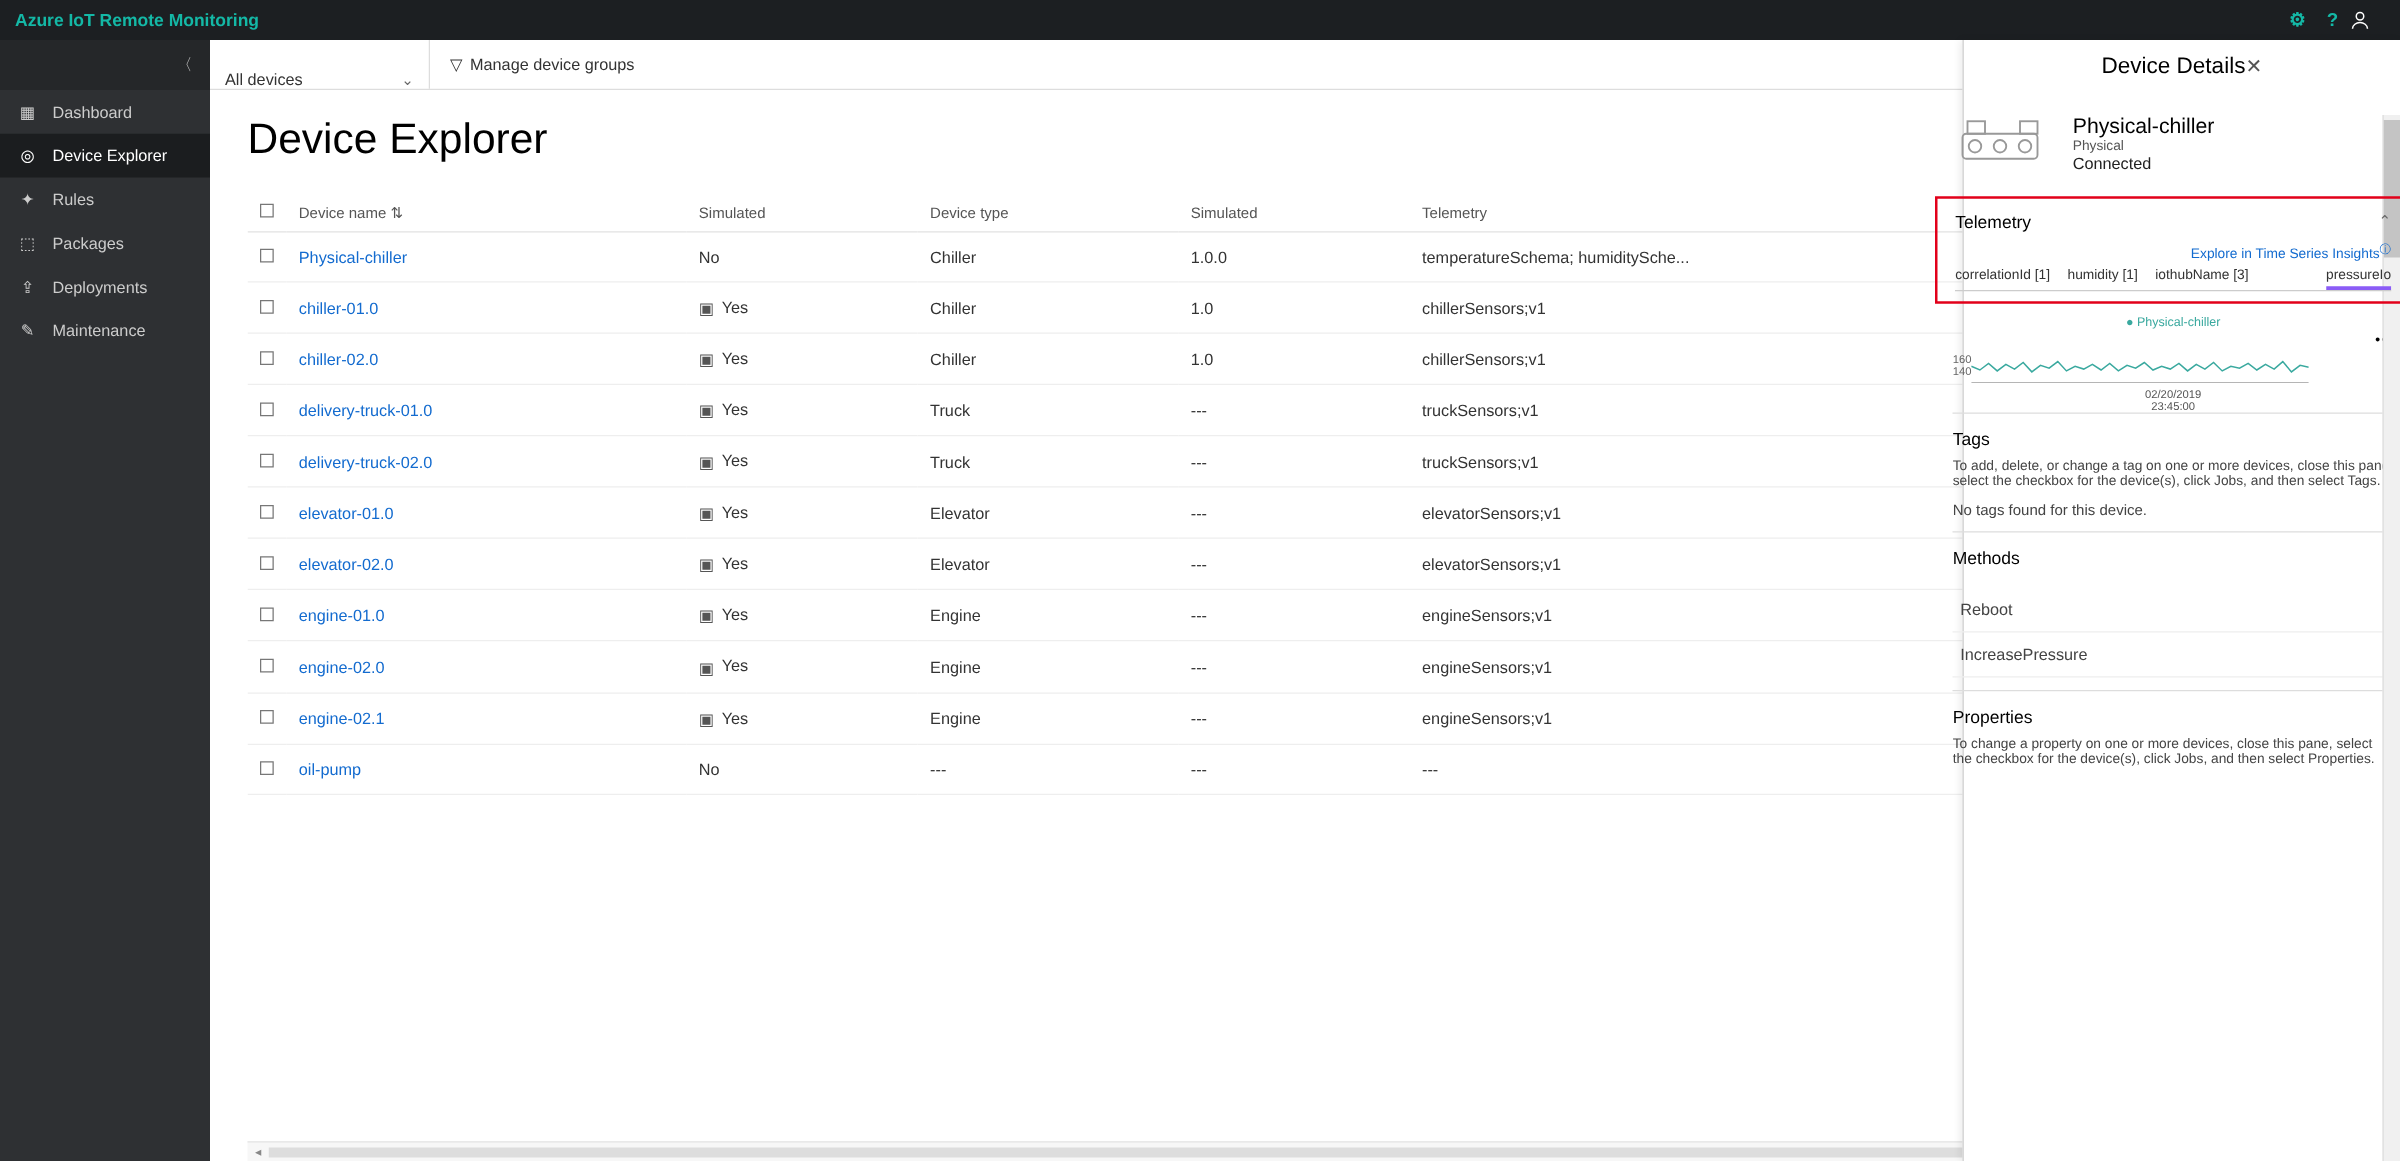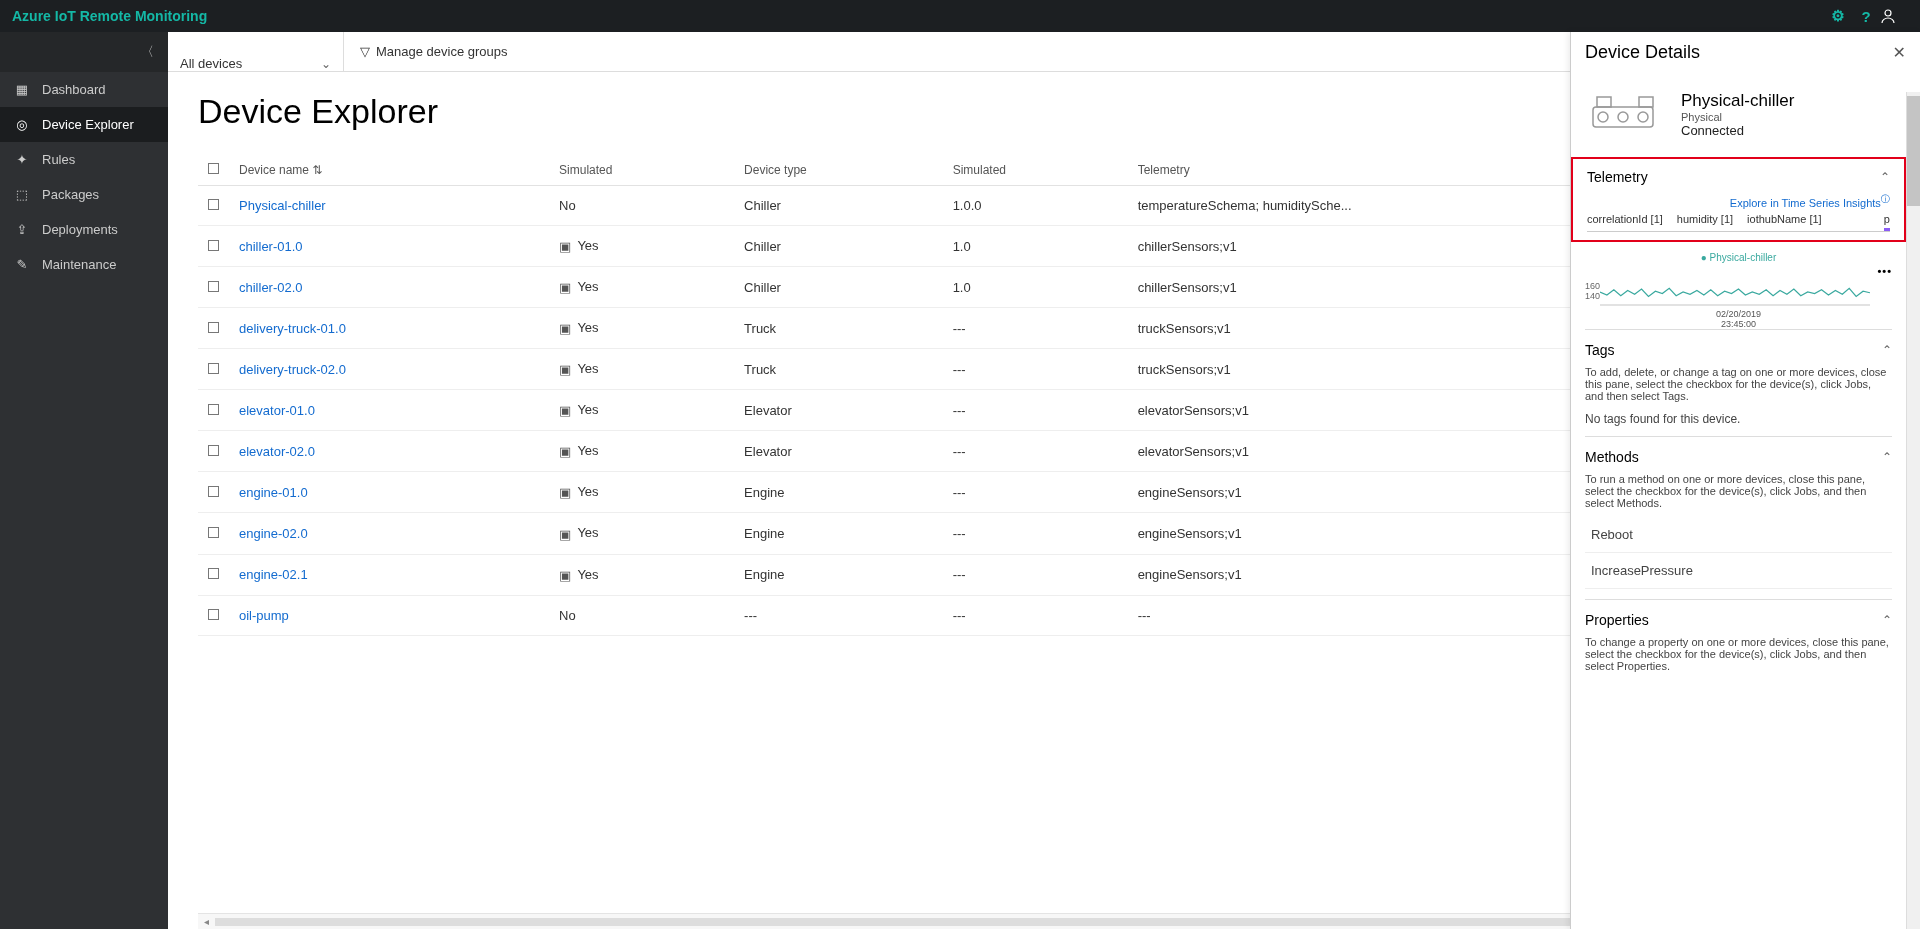--- a/index.html
+++ b/index.html
@@ -24,21 +24,21 @@
 .title { font-size: 34px; font-weight: 400; margin-bottom: 24px; }
 .grid { flex: 1; overflow: auto; }
 .grid table { width: 100%; border-collapse: collapse; font-size: 13px; }
 .grid th { text-align: left; font-weight: 400; color: #555; padding: 8px 10px; border-bottom: 1px solid #e2e2e2; font-size: 12px; }
 .grid td { padding: 12px 10px; border-bottom: 1px solid #eee; color: #333; white-space: nowrap; }
 .grid td a { color: #136bcf; text-decoration: none; }
 .chk { width: 11px; height: 11px; border: 1px solid #777; display: inline-block; }
 .chip { display: inline-block; vertical-align: middle; margin-right: 6px; color: #555; font-size: 13px; }
 .hscroll { height: 16px; background: #f7f7f7; border-top: 1px solid #e4e4e4; display: flex; align-items: center; font-size: 10px; color: #888; padding: 0 6px; }
 .hbar { flex: 1; height: 8px; background: #ddd; margin: 0 6px; }
-.panel { position: absolute; top: 0; right: 0; width: 350px; bottom: 0; background: #fff; border-left: 1px solid #ccc; display: flex; flex-direction: column; box-shadow: -2px 0 6px rgba(0,0,0,0.08); }
+.panel { position: absolute; top: 0; right: 0; width: 350px; bottom: 0; background: #fff; border-left: 1px solid #ccc; display: flex; flex-direction: column; box-shadow: -2px 0 6px rgba(0,0,0,0.08); align-items: center; }
 .panel-hd { display: flex; align-items: center; justify-content: space-between; padding: 10px 14px 6px 14px; }
 .panel-hd h2 { font-size: 18px; font-weight: 400; }
 .panel-body { flex: 1; overflow-y: auto; padding: 8px 14px 14px 14px; }
 .dev-hdr { display: flex; gap: 16px; align-items: center; padding: 12px 0 18px 0; }
 .dev-icn { width: 80px; height: 50px; color: #888; }
 .dev-ttl { font-size: 17px; font-weight: 400; }
 .dev-sub { font-size: 11px; color: #555; }
 .section { border-top: 1px solid #ddd; padding: 10px 0; }
 .sec-hd { display: flex; justify-content: space-between; align-items: center; font-size: 14px; cursor: pointer; padding: 2px 0; }
 .sec-body { font-size: 11px; color: #444; padding-top: 6px; }
@@ -281,21 +281,21 @@
         <div class="hl-box">
           <div class="sec-hd">
             <span>Telemetry</span>
             <span class="chev">⌃</span>
           </div>
           <div class="sec-body">
             <a class="tsi-link"><span>Explore in Time Series Insights</span><sup>ⓘ</sup></a>
             <div class="tabs">
               <span class="tab">correlationId [1]</span>
               <span class="tab">humidity [1]</span>
-              <span class="tab">iothubName [1]</span>
+              <span class="tab">iothubName [3]</span>
               <span class="tab act">pressureIo</span>
             </div>
           </div>
         </div>
 
         <div class="chart">
           <div class="legend">● <span>Physical-chiller</span></div>
           <div class="dots">•••</div>
           <div style="display:flex;align-items:flex-start;gap:0">
             <div style="font-size:9px;color:#666;text-align:right;line-height:10px;padding-top:4px">
@@ -323,21 +323,20 @@
             <div style="margin-top:10px;font-size:12px">No tags found for this device.</div>
           </div>
         </div>
 
         <div class="section">
           <div class="sec-hd">
             <span>Methods</span>
             <span class="chev">⌃</span>
           </div>
           <div class="sec-body">
-            <div>To run a method on one or more devices, close this pane, select the checkbox for the device(s), click Jobs, and then select Methods.</div>
             <div style="margin-top:8px">
               <div class="method-item">Reboot</div>
               <div class="method-item">IncreasePressure</div>
             </div>
           </div>
         </div>
 
         <div class="section">
           <div class="sec-hd">
             <span>Properties</span>

